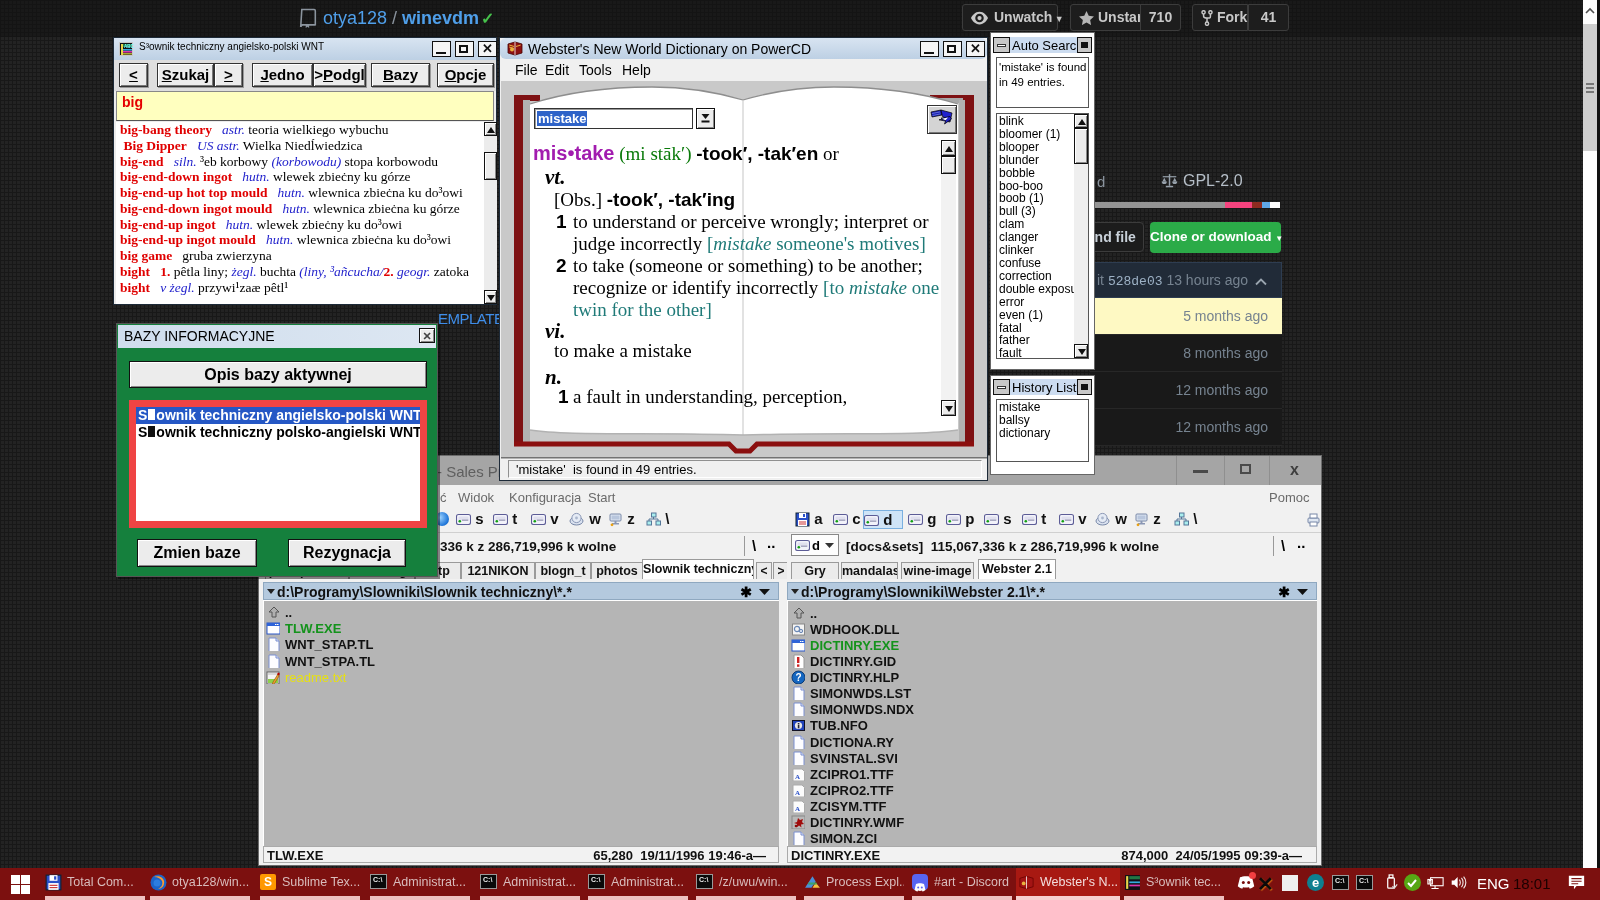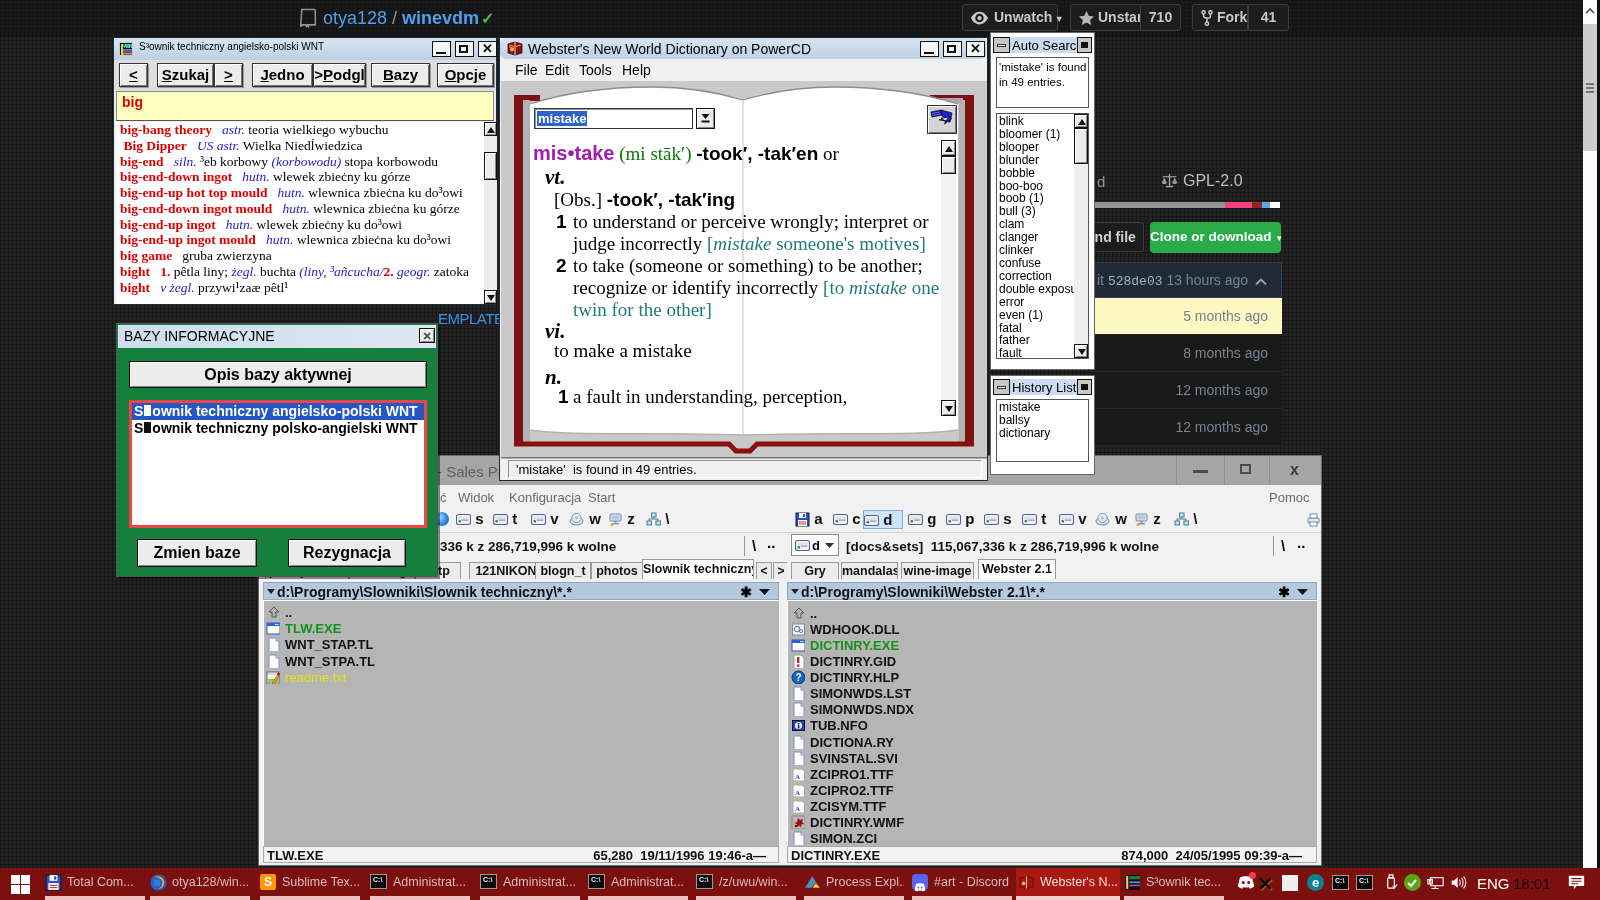--- a/index.html
+++ b/index.html
@@ -313,21 +313,21 @@
     <span class="abs" style="left:587px;top:6px;font-size:13.5px;font-weight:bold;color:#111;">[docs&amp;sets]&nbsp;&nbsp;115,067,336 k z 286,719,996 k wolne</span>
     <div class="abs" style="left:1014px;top:3px;width:1px;height:20px;background:#999;"></div>
     <span class="abs" style="left:1022px;top:4px;font-size:15px;font-weight:bold;">\</span>
     <span class="abs" style="left:1038px;top:1px;font-size:15px;font-weight:bold;">..</span>
   </div>
 
   <div class="abs" style="left:0;top:103px;width:1062px;height:23px;background:#f1f1f1;">
     <div class="tab" style="left:6px;width:84px;">pir-8-pir-8-as</div>
     <div class="tab" style="left:90px;width:66px;">termimage</div>
     <div class="tab" style="left:156px;width:46px;">http</div>
-    <div class="tab" style="left:202px;width:74px;margin-left:8px;">121NIKON</div>
+    <div class="tab" style="left:202px;width:74px;">121NIKON</div>
     <div class="tab" style="left:276px;width:56px;">blogn_t</div>
     <div class="tab" style="left:332px;width:52px;">photos</div>
     <div class="tabact" style="left:383px;width:112px;">Slownik techniczny</div>
     <div class="tab" style="left:497px;width:16px;font-size:12px;">&lt;</div>
     <div class="tab" style="left:514px;width:16px;font-size:12px;">&gt;</div>
   </div>
   <div class="abs" style="left:528px;top:103px;width:534px;height:23px;background:#f1f1f1;">
     <div class="tab" style="left:4px;width:48px;">Gry</div>
     <div class="tab" style="left:54px;width:57px;">mandalas</div>
     <div class="tab" style="left:114px;width:73px;">wine-image</div>
@@ -512,21 +512,21 @@
           </svg>
         </div>
   </div>
 </div>
 <div class="abs" id="bazy" style="left:116px;top:307px;width:322px;height:254px;background:#15803d;border:1px solid #555;box-shadow:2px 2px 0 rgba(0,0,0,.45);z-index:5;margin-top:16px;">
   <div class="abs" style="left:1px;top:1px;width:318px;height:23px;background:linear-gradient(90deg,#cfdded,#dde7f2);">
     <span style="position:absolute;left:6px;top:3px;font-size:14px;color:#000;">BAZY INFORMACYJNE</span>
     <div class="abs r3" style="left:301px;top:3px;width:16px;height:15px;color:#444;font-size:11px;text-align:center;line-height:14px;font-weight:bold;">✕</div>
   </div>
   <div class="abs r3" style="left:12px;top:37px;width:298px;height:27px;text-align:center;font-weight:bold;font-size:16px;line-height:25px;color:#000;">Opis bazy aktywnej</div>
-  <div class="abs" style="left:12px;top:76px;width:298px;height:128px;background:#fff;border:3px solid #ef4444;font-weight:bold;font-size:14px;color:#000;white-space:nowrap;overflow:hidden;">
+  <div class="abs" style="left:12px;top:76px;width:298px;height:128px;background:#fff;border:7px solid #ef4444;font-weight:bold;font-size:14px;color:#000;white-space:nowrap;overflow:hidden;">
     <div style="height:17px;background:#2457c5;color:#fff;padding-left:2px;line-height:16px;">S<span style="display:inline-block;width:7px;height:11px;background:#fff;margin:0 1px;"></span>ownik techniczny angielsko-polski WNT</div>
     <div style="height:17px;padding-left:2px;line-height:16px;">S<span style="display:inline-block;width:7px;height:11px;background:#111;margin:0 1px;"></span>ownik techniczny polsko-angielski WNT</div>
   </div>
   <div class="abs r3" style="left:20px;top:215px;width:120px;height:28px;text-align:center;font-weight:bold;font-size:16px;line-height:26px;color:#000;">Zmien baze</div>
   <div class="abs r3" style="left:171px;top:215px;width:118px;height:28px;text-align:center;font-weight:bold;font-size:16px;line-height:26px;color:#000;">Rezygnacja</div>
 </div>
 <div class="abs" id="bazy"></div>
 <div class="abs" id="webster" style="left:499px;top:37px;width:489px;height:444px;background:#f0f0f0;border:1px solid #1d2a38;z-index:4;">
   <div class="tbar" style="height:21px;border-radius:6px;">
     <svg style="position:absolute;left:6px;top:2px;" width="18" height="17" viewBox="0 0 18 17">

